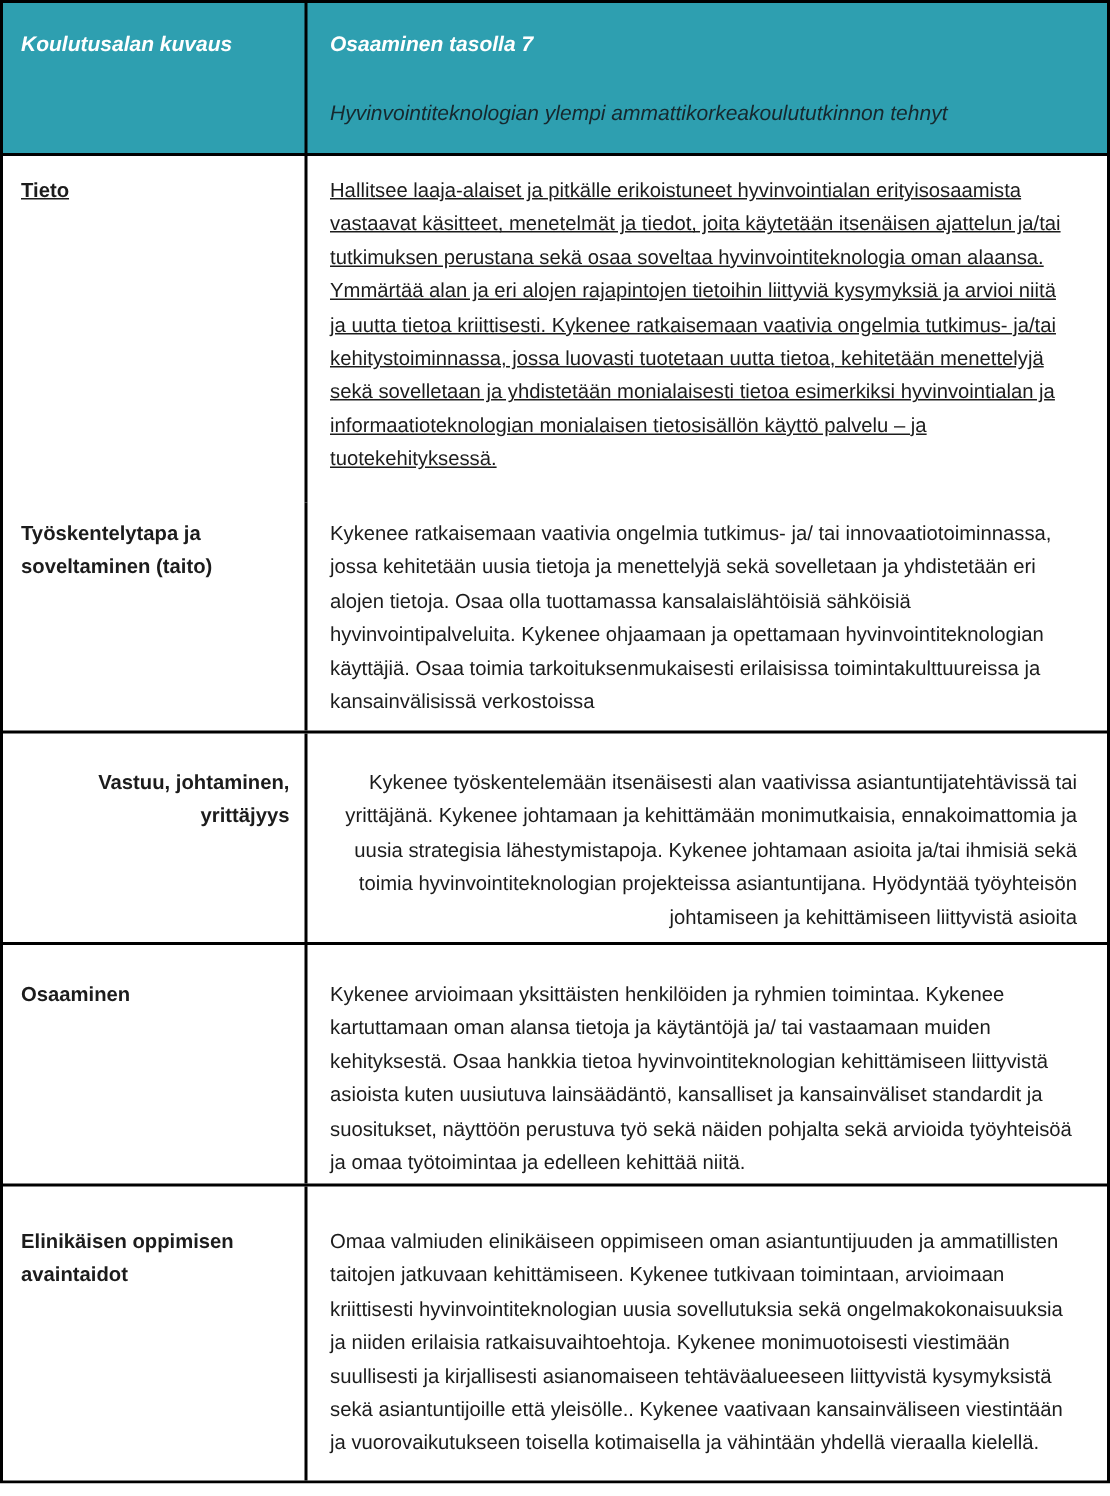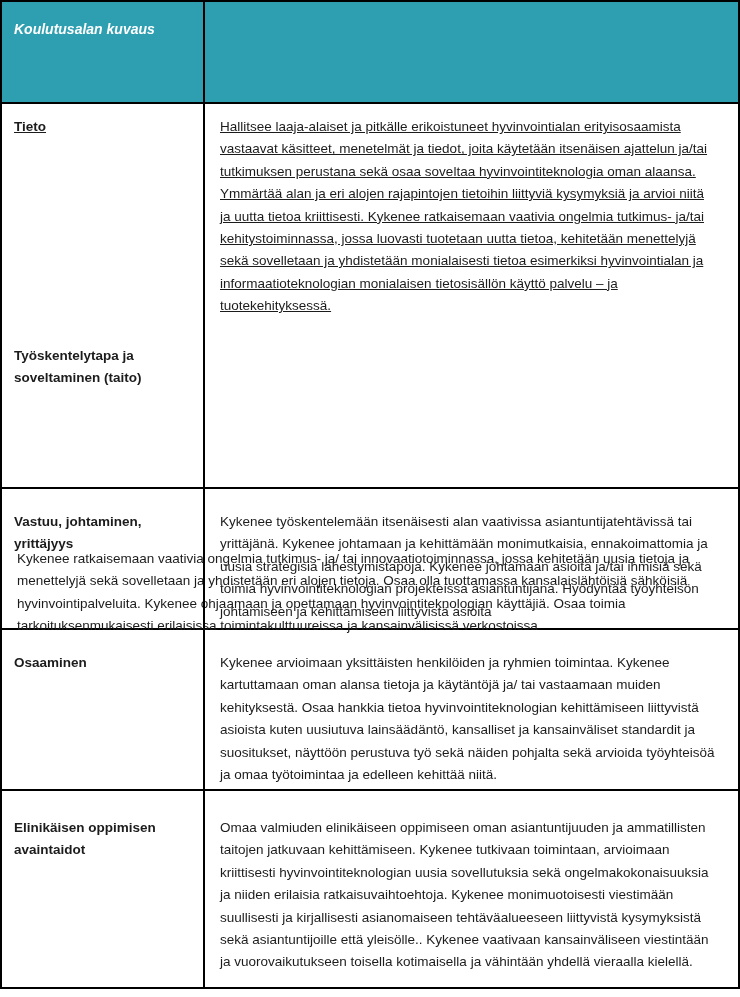--- a/index.html
+++ b/index.html
@@ -36,38 +36,42 @@
     padding: 12px 20px 0 15px;
   }
   
   .row.header { height: 100px; background: #2E9FB0; font-style: italic; }
   .row.header .cell-l,
   .row.header .cell-r { padding-top: 16px; }
   .header-title { color: #ffffff; font-weight: bold; font-size: 14px; margin: 0; }
   .header-subtitle { color: #16282e; font-weight: normal; font-size: 14px; margin: 24px 0 0 0; }
   
   .row.tieto        { height: 233px; text-decoration: underline; }
-  .row.tyoskentely  { height: 152px; flex-direction: column; }  
+  .row.tyoskentely  { height: 152px; }  
   .row.tyoskentely .cell-l, .row.tyoskentely .cell-r { padding-top: 10px; }
-  .row.vastuu       { height: 141px; }
+  .row.vastuu       { height: 141px; text-align: right; }
   .row.vastuu .cell-l, .row.vastuu .cell-r { padding-top: 22px; }
   .row.arviointi    { height: 161px; }
   .row.arviointi .cell-l, .row.arviointi .cell-r { padding-top: 22px; }
   .row.elinikainen  { height: 198px; }
   .row.elinikainen .cell-l, .row.elinikainen .cell-r { padding-top: 26px; }
   .body-text { margin: 0; }
 </style>
 </head>
 <body>
 
 <div class="doc-table">
 
   <div class="row header">
     <div class="cell-l">
       <p class="header-title">Koulutusalan kuvaus</p>
+    </div>
+    <div class="cell-r">
+      <p class="header-title">Osaaminen tasolla 7</p>
+      <p class="header-subtitle">Hyvinvointiteknologian ylempi ammattikorkeakoulututkinnon tehnyt</p>
     </div>
   </div>
 
   <div class="row tieto divided">
     <div class="cell-l">
       <span>Tieto</span>
     </div>
     <div class="cell-r">
       <p class="body-text">Hallitsee laaja-alaiset ja pitkälle erikoistuneet hyvinvointialan erityisosaamista vastaavat käsitteet, menetelmät ja tiedot, joita käytetään itsenäisen ajattelun ja/tai tutkimuksen perustana sekä osaa soveltaa hyvinvointiteknologia oman alaansa. Ymmärtää alan ja eri alojen rajapintojen tietoihin liittyviä kysymyksiä ja arvioi niitä ja uutta tietoa kriittisesti. Kykenee ratkaisemaan vaativia ongelmia tutkimus- ja/tai kehitystoiminnassa, jossa luovasti tuotetaan uutta tietoa, kehitetään menettelyjä sekä sovelletaan ja yhdistetään monialaisesti tietoa esimerkiksi hyvinvointialan ja informaatioteknologian monialaisen tietosisällön käyttö palvelu – ja tuotekehityksessä.</p>
     </div>

